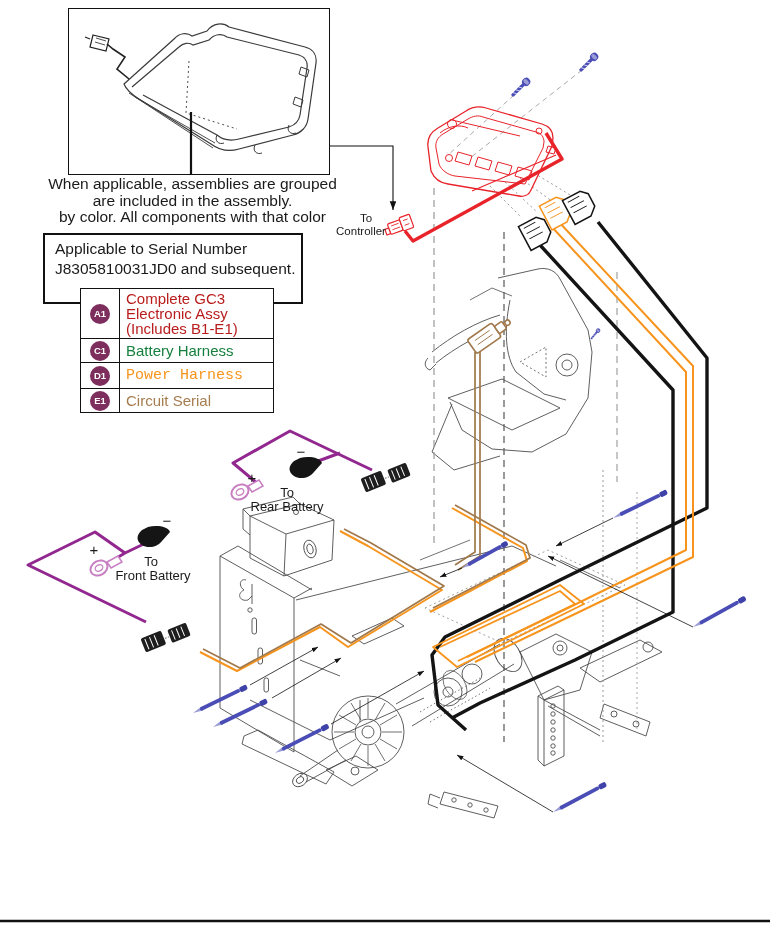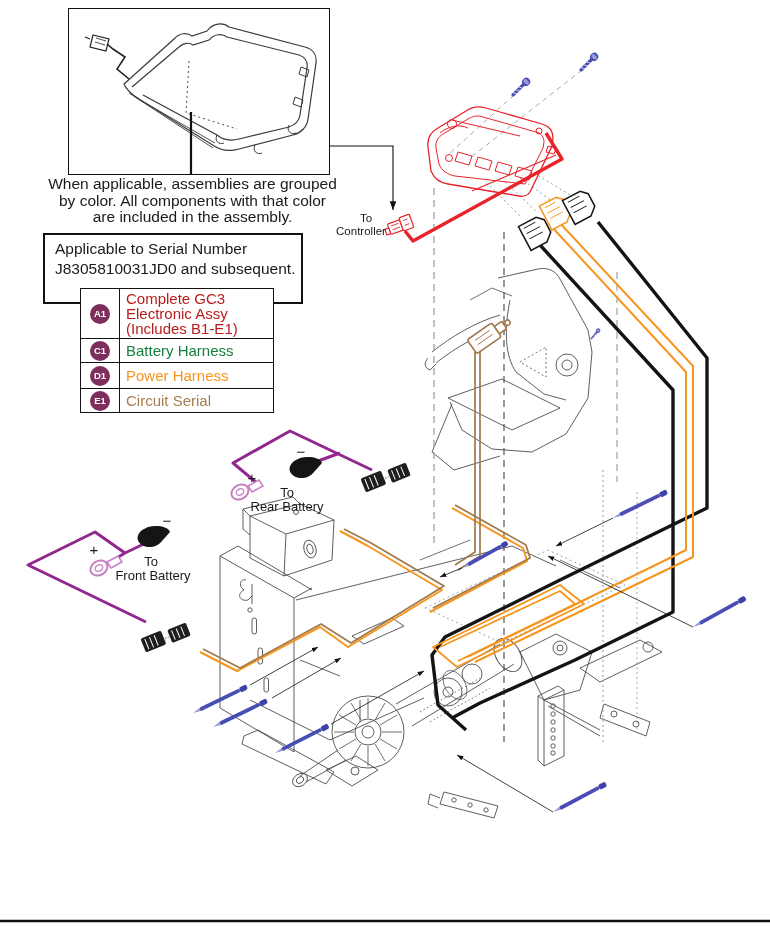--- a/index.html
+++ b/index.html
@@ -44,22 +44,22 @@
         <path d="M60,70 L48,60 L56,48 L44,40 L38,35" stroke-width="1.6" stroke="#222"></path>
         <path d="M24,26 l16,4 -3,12 -16,-4 z M21,30 l-5,-2" stroke="#222" stroke-width="1.2"></path>
         <path d="M27,29 l10,3 M26,33 l10,3" stroke="#222" stroke-width="0.8"></path>
       </g>
       <path d="M122,103 L122,165" stroke="#111" stroke-width="2.2"></path>
     </svg>
   </div>
 
   <div class="abs" id="caption">
     <div>When applicable, assemblies are grouped</div>
+    <div>are included in the assembly.</div>
     <div>by color. All components with that color</div>
-    <div>are included in the assembly.</div>
   </div>
 
   <div class="abs" id="serial-box">
     <div>Applicable to Serial Number</div>
     <div>J8305810031JD0 and subsequent.</div>
   </div>
 
   <table class="abs" id="legend">
     <tbody>
         <tr>
@@ -69,21 +69,21 @@
         <span class="l3">Electronic Assy</span>
         <span class="l3">(Includes B1-E1)</span>
       </td>
     </tr>
     <tr>
       <td class="bcell" style="height:23px;"><span class="badge">C1</span></td>
       <td class="lcell" style="color: #15803d;">Battery Harness</td>
     </tr>
     <tr>
       <td class="bcell" style="height:25px;margin-top:33px;"><span class="badge">D1</span></td>
-      <td class="lcell" style="color: rgb(247, 148, 29);">Power Harness</td>
+      <td class="lcell" style="color: rgb(247, 148, 29); font-family: Liberation Mono, monospace;">Power Harness</td>
     </tr>
     <tr>
       <td class="bcell" style="height:23px;"><span class="badge">E1</span></td>
       <td class="lcell" style="color: rgb(166, 124, 79);">Circuit Serial</td>
     </tr>
   </tbody>
     </table>
 
   <svg class="abs" style="left:0;top:0;" width="770" height="929" viewBox="0 0 770 929">
     <defs>

